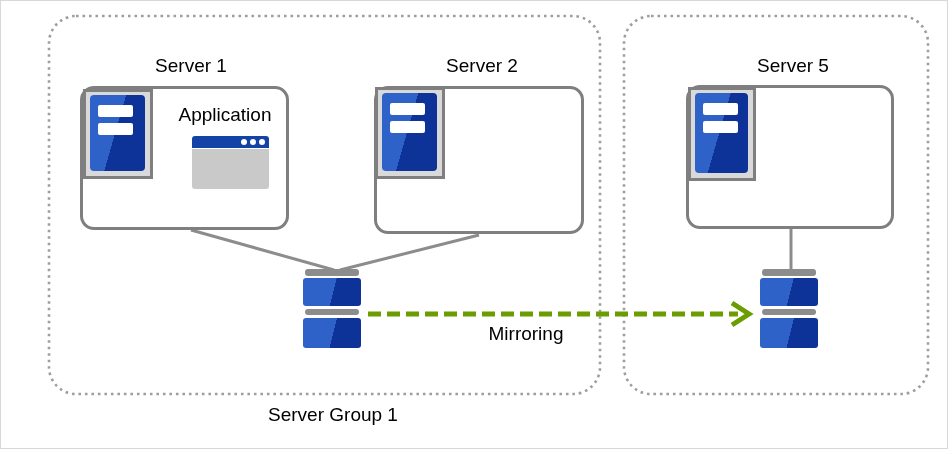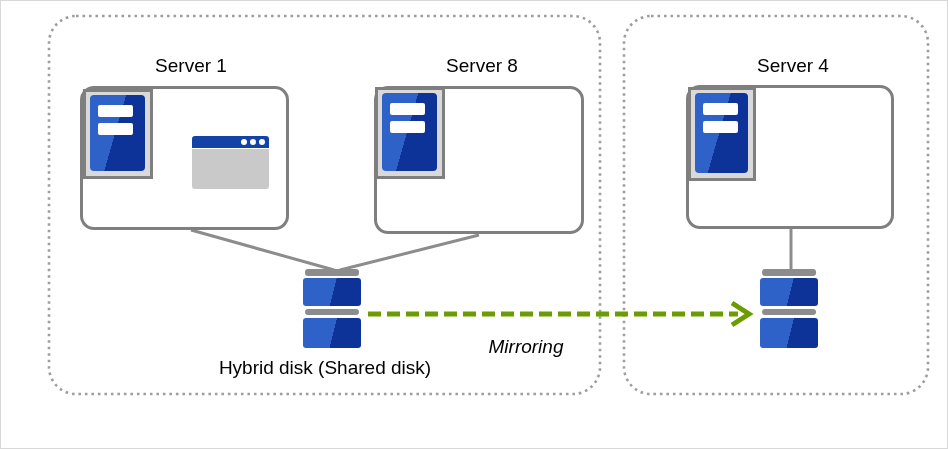--- a/index.html
+++ b/index.html
@@ -92,58 +92,59 @@
   </svg>
 
   <div class="lbl" style="left:190px;top:55px;">Server 1</div>
   <div class="sbox" style="left:79px;top:85px;width:209px;height:144px;"></div>
   <div class="iframe" style="left:82px;top:88px;width:70px;height:90px;">
     <div class="tower">
       <div class="tbar b1"></div>
       <div class="tbar b2"></div>
     </div>
   </div>
+  <div class="lbl" style="left:224px;top:104px;">Application</div>
   <div class="appwin">
     <div class="titlebar">
       <div class="dot"></div>
       <div class="dot"></div>
       <div class="dot"></div>
     </div>
     <div class="appbody"></div>
   </div>
 
-  <div class="lbl" style="left:481px;top:55px;">Server 8</div>
+  <div class="lbl" style="left:481px;top:55px;">Server 2</div>
   <div class="sbox" style="left:373px;top:85px;width:210px;height:148px;"></div>
   <div class="iframe" style="left:374px;top:86px;width:70px;height:92px;">
     <div class="tower">
       <div class="tbar b1"></div>
       <div class="tbar b2"></div>
     </div>
   </div>
 
-  <div class="lbl" style="left:792px;top:55px;">Server 4</div>
+  <div class="lbl" style="left:792px;top:55px;">Server 5</div>
   <div class="sbox" style="left:685px;top:84px;width:208px;height:144px;"></div>
   <div class="iframe" style="left:687px;top:86px;width:68px;height:94px;">
     <div class="tower">
       <div class="tbar b1"></div>
       <div class="tbar b2"></div>
     </div>
   </div>
 
   <div class="disk" style="left:302px;top:268px;">
     <div class="dbar d1"></div>
     <div class="platter p1"></div>
     <div class="dbar d2"></div>
     <div class="platter p2"></div>
   </div>
-  <div class="lbl" style="left:324px;top:357px;">Hybrid disk (Shared disk)</div>
 
-  <div class="lbl" style="left:525px;top:336px;font-style:italic;">Mirroring</div>
+  <div class="lbl" style="left:525px;top:323px;">Mirroring</div>
 
   <div class="disk" style="left:759px;top:268px;">
     <div class="dbar d1"></div>
     <div class="platter p1"></div>
     <div class="dbar d2"></div>
     <div class="platter p2"></div>
   </div>
 
+  <div class="lbl" style="left:332px;top:404px;">Server Group 1</div>
 
 </div>
 
 </body></html>

